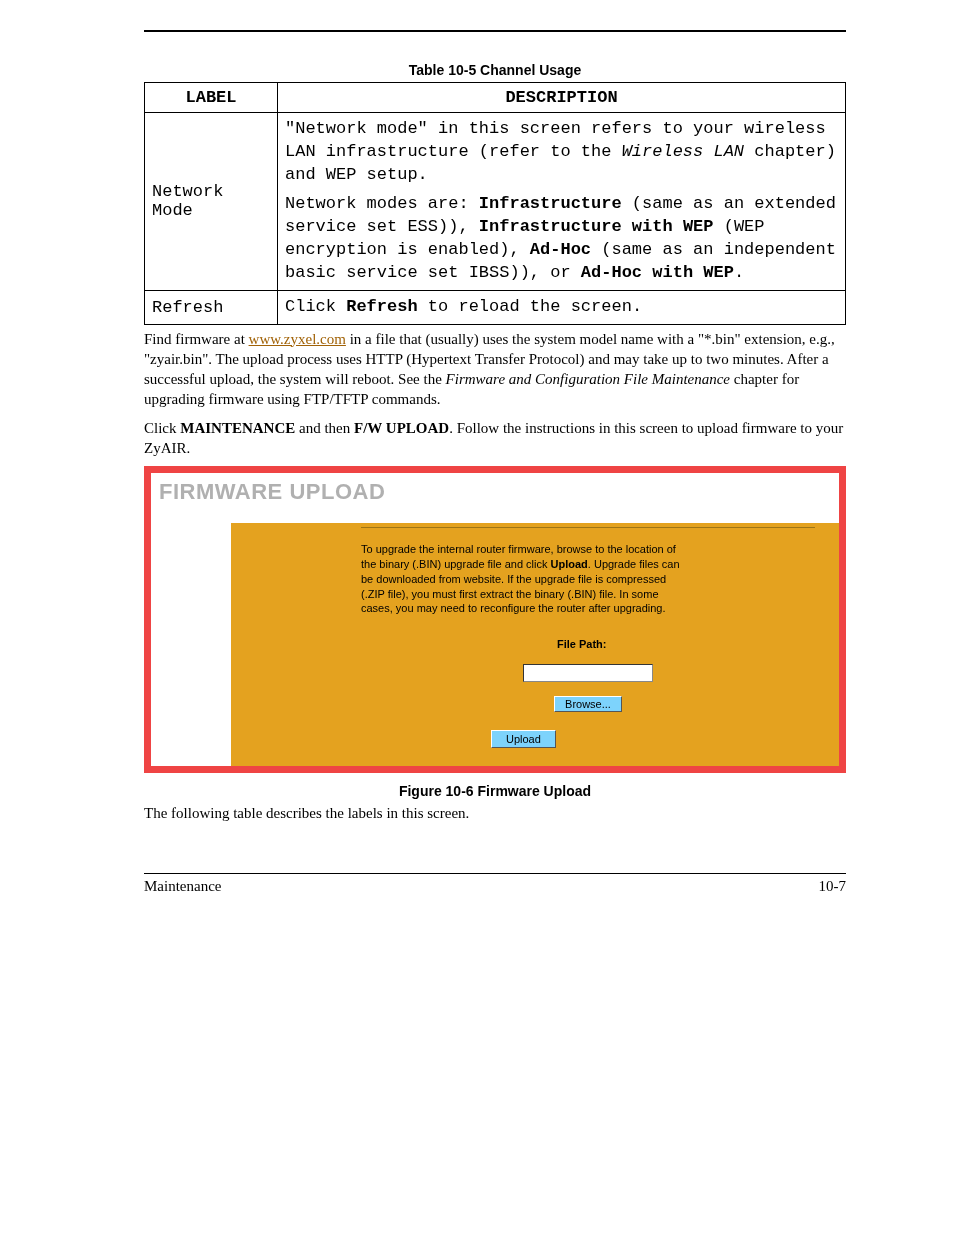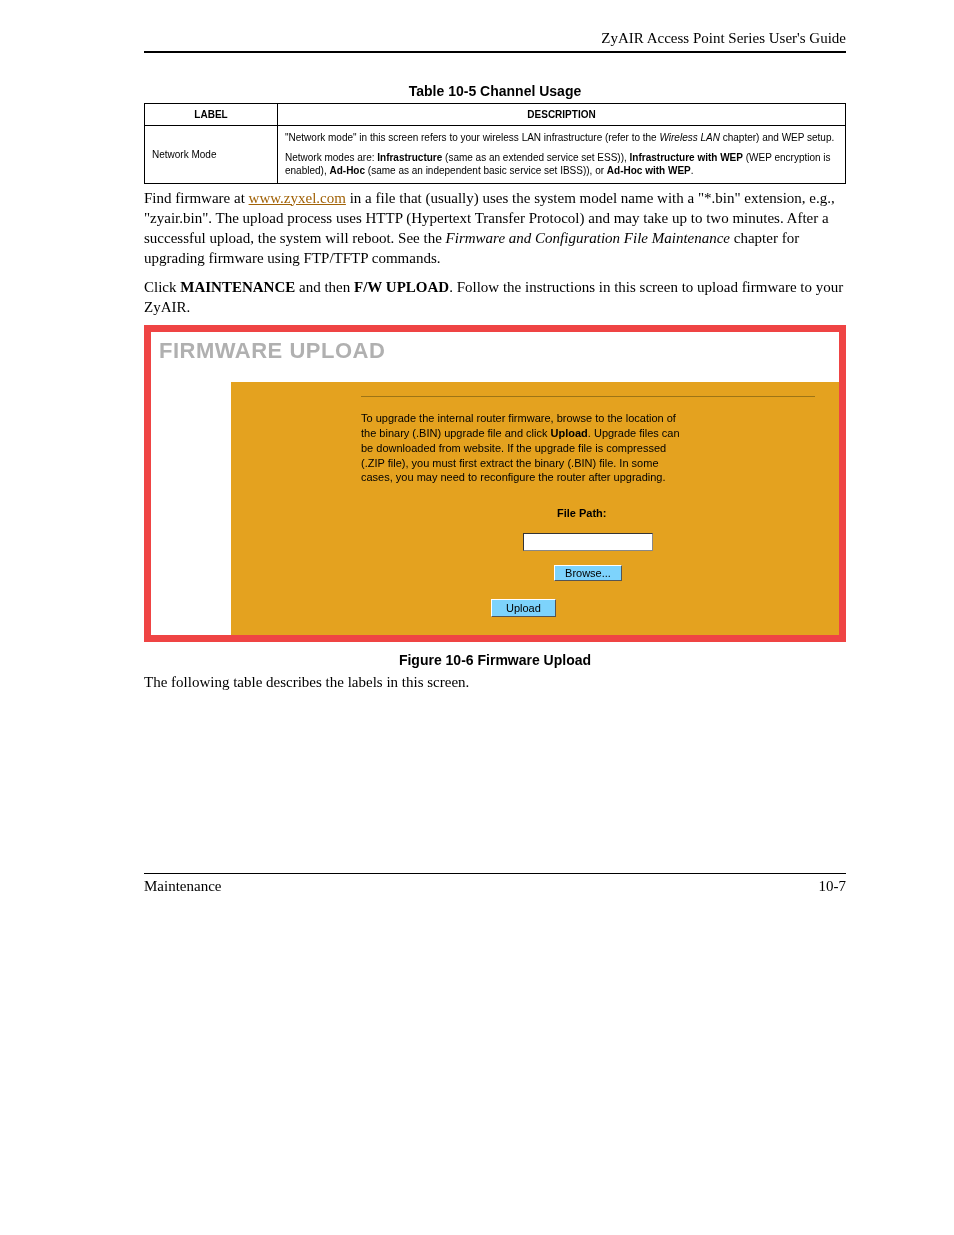--- a/index.html
+++ b/index.html
@@ -30,22 +30,22 @@
   .table-caption, .figure-caption {
     text-align: center;
     font-family: Arial, Helvetica, sans-serif;
     font-weight: bold;
     font-size: 14px;
     margin: 10px 0 4px 0;
   }
   table.desc {
     border-collapse: collapse;
     width: 100%;
-    font-family: Liberation Sans, sans-serif;
-    font-size: 10px;
+    font-family: Liberation Mono, monospace;
+    font-size: 17px;
   }
   table.desc th, table.desc td {
     border: 1px solid #000;
     padding: 5px 7px;
     vertical-align: middle;
   }
   table.desc th {
     font-weight: bold;
     text-align: center;
   }
@@ -73,21 +73,21 @@
     font-size: 22px;
     font-weight: bold;
     color: #b0b0b0;
     letter-spacing: 0.5px;
     padding: 2px 0 18px 8px;
   }
   .orange-panel {
     background: #e4a21f;
     margin-left: 80px;
     width: 608px;
-    padding: 14px 24px 18px 130px;
+    padding: 4px 24px 18px 130px;
     box-sizing: border-box;
     font-family: Arial, Helvetica, sans-serif;
     font-size: 11px;
     color: #000;
   }
   .orange-panel .rule {
     height: 1px;
     background: linear-gradient(#7a5a12, #c08f1a);
     margin-bottom: 14px;
   }
@@ -148,21 +148,20 @@
     display: flex;
     justify-content: space-between;
     font-size: 15px;
   }
 </style>
 </head>
 <body>
 
 <div class="page">
 
-  <div class="header-line">ZyAIR Access Point Series User's Guide</div>
   <hr class="hr-thick">
 
   <div class="table-caption">Table 10-5 Channel Usage</div>
 
   <table class="desc">
     <tbody>
         <tr>
       <th class="label-col">LABEL</th>
       <th>DESCRIPTION</th>
     </tr>
@@ -172,20 +171,30 @@
         <div class="cell-inner">
           <p>
             <span>"Network mode" in this screen refers to your wireless LAN infrastructure (refer to the </span><i>Wireless LAN</i><span> chapter) and WEP setup.</span>
           </p>
           <p>
             <span>Network modes are: </span><b>Infrastructure</b><span> (same as an extended service set ESS)), </span><b>Infrastructure with WEP</b><span> (WEP encryption is enabled), </span><b>Ad-Hoc</b><span> (same as an independent basic service set IBSS)), or </span><b>Ad-Hoc with WEP</b><span>.</span>
           </p>
         </div>
       </td>
     </tr>
+    <tr>
+      <td>Refresh</td>
+      <td>
+        <div class="cell-inner">
+          <p>
+            <span>Click </span><b>Refresh</b><span> to reload the screen.</span>
+          </p>
+        </div>
+      </td>
+    </tr>
   </tbody>
     </table>
 
 
   <p class="body-p">
     <span>Find firmware at </span><a class="zyxel" href="#">www.zyxel.com</a><span> in a file that (usually) uses the system model name with a "*.bin" extension, e.g., "zyair.bin". The upload process uses HTTP (Hypertext Transfer Protocol) and may take up to two minutes. After a successful upload, the system will reboot.  See the </span><i>Firmware and Configuration File Maintenance</i><span> chapter for upgrading firmware using FTP/TFTP commands.</span>
   </p>
 
   <p class="body-p">
     <span>Click </span><b>MAINTENANCE</b><span> and then </span><b>F/W UPLOAD</b><span>. Follow the instructions in this screen to upload firmware to your ZyAIR.</span>

